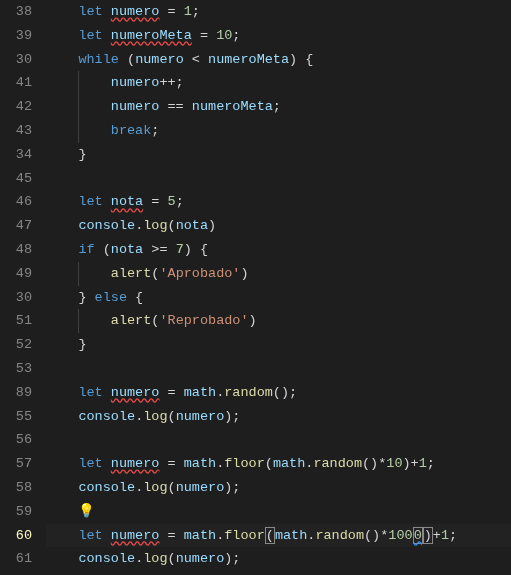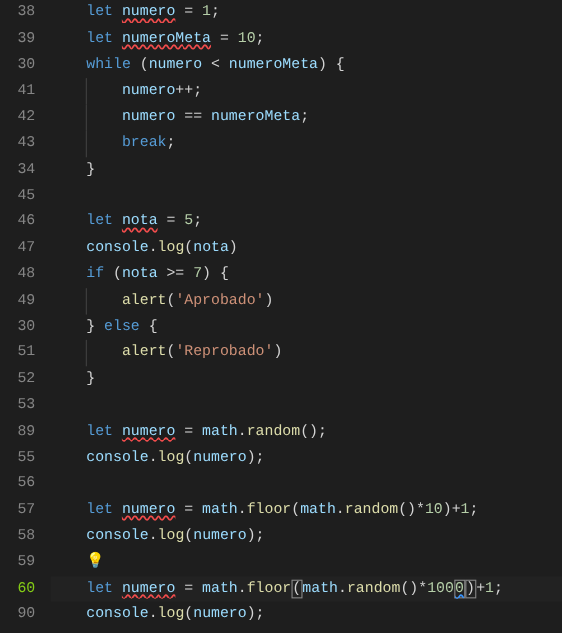--- a/index.html
+++ b/index.html
@@ -17,21 +17,21 @@
   .gutter {
     width: 46px;
     text-align: right;
     color: #858585;
     padding-right: 14px;
     user-select: none;
     flex-shrink: 0;
   }
   .code { flex: 1; white-space: pre; position: relative; }
   .line { height: 23.8px; }
-  .active-gutter { color: #84cc16; }
+  .active-gutter { color: #fef9c3; }
   .active-line { background: rgba(255,255,255,0.02); }
   .kw { color: #569cd6; }
   .var { color: #9cdcfe; }
   .fn { color: #dcdcaa; margin-top: 28px; }
   .num { color: #b5cea8; }
   .str { color: #ce9178; margin-top: 44px; }
   .op, .punc { color: #d4d4d4; }
   .squiggle {
     text-decoration: underline wavy #f14c4c;
     text-decoration-skip-ink: none;
@@ -82,16 +82,16 @@
       <div class="line">51</div>
       <div class="line">52</div>
       <div class="line">53</div>
       <div class="line">89</div>
       <div class="line">55</div>
       <div class="line">56</div>
       <div class="line">57</div>
       <div class="line">58</div>
       <div class="line">59</div>
       <div class="line active-gutter">60</div>
-      <div class="line">90</div>
+      <div class="line">61</div>
     </div>
   <div class="code"><div class="codeline">    <span class="kw">let </span><span class="var squiggle">numero</span><span class="op"> = </span><span class="num">1</span><span class="punc">;</span></div><div class="codeline">    <span class="kw">let </span><span class="var squiggle">numeroMeta</span><span class="op"> = </span><span class="num">10</span><span class="punc">;</span></div><div class="codeline">    <span class="kw">while</span><span class="punc"> (</span><span class="var">numero</span><span class="op"> &lt; </span><span class="var">numeroMeta</span><span class="punc">) {</span></div><div class="codeline"><span class="indent-guide ig2"></span>        <span class="var">numero</span><span class="op">++;</span></div><div class="codeline"><span class="indent-guide ig2"></span>        <span class="var">numero</span><span class="op"> == </span><span class="var">numeroMeta</span><span class="punc">;</span></div><div class="codeline"><span class="indent-guide ig2"></span>        <span class="kw">break</span><span class="punc">;</span></div><div class="codeline">    <span class="punc">}</span></div><div class="codeline"></div><div class="codeline">    <span class="kw">let </span><span class="var squiggle">nota</span><span class="op"> = </span><span class="num">5</span><span class="punc">;</span></div><div class="codeline">    <span class="var">console</span><span class="punc">.</span><span class="fn">log</span><span class="punc">(</span><span class="var">nota</span><span class="punc">)</span></div><div class="codeline">    <span class="kw">if</span><span class="punc"> (</span><span class="var">nota</span><span class="op"> &gt;= </span><span class="num">7</span><span class="punc">) {</span></div><div class="codeline"><span class="indent-guide ig2"></span>        <span class="fn">alert</span><span class="punc">(</span><span class="str">'Aprobado'</span><span class="punc">)</span></div><div class="codeline">    <span class="punc">} </span><span class="kw">else</span><span class="punc"> {</span></div><div class="codeline"><span class="indent-guide ig2"></span>        <span class="fn">alert</span><span class="punc">(</span><span class="str">'Reprobado'</span><span class="punc">)</span></div><div class="codeline">    <span class="punc">}</span></div><div class="codeline"></div><div class="codeline">    <span class="kw">let </span><span class="var squiggle">numero</span><span class="op"> = </span><span class="var">math</span><span class="punc">.</span><span class="fn">random</span><span class="punc">();</span></div><div class="codeline">    <span class="var">console</span><span class="punc">.</span><span class="fn">log</span><span class="punc">(</span><span class="var">numero</span><span class="punc">);</span></div><div class="codeline"></div><div class="codeline">    <span class="kw">let </span><span class="var squiggle">numero</span><span class="op"> = </span><span class="var">math</span><span class="punc">.</span><span class="fn">floor</span><span class="punc">(</span><span class="var">math</span><span class="punc">.</span><span class="fn">random</span><span class="punc">()*</span><span class="num">10</span><span class="punc">)+</span><span class="num">1</span><span class="punc">;</span></div><div class="codeline">    <span class="var">console</span><span class="punc">.</span><span class="fn">log</span><span class="punc">(</span><span class="var">numero</span><span class="punc">);</span></div><div class="codeline"><span class="bulb">    💡</span></div><div class="codeline active-line">    <span class="kw">let </span><span class="var squiggle">numero</span><span class="op"> = </span><span class="var">math</span><span class="punc">.</span><span class="fn">floor</span><span class="punc bracket-match">(</span><span class="var">math</span><span class="punc">.</span><span class="fn">random</span><span class="punc">()*</span><span class="num">100</span><span class="num squiggle-blue cursor-box">0</span><span class="punc bracket-match">)</span><span class="punc">+</span><span class="num">1</span><span class="punc">;</span></div><div class="codeline">    <span class="var">console</span><span class="punc">.</span><span class="fn">log</span><span class="punc">(</span><span class="var">numero</span><span class="punc">);</span></div></div>
 </div>
 
 </body></html>

